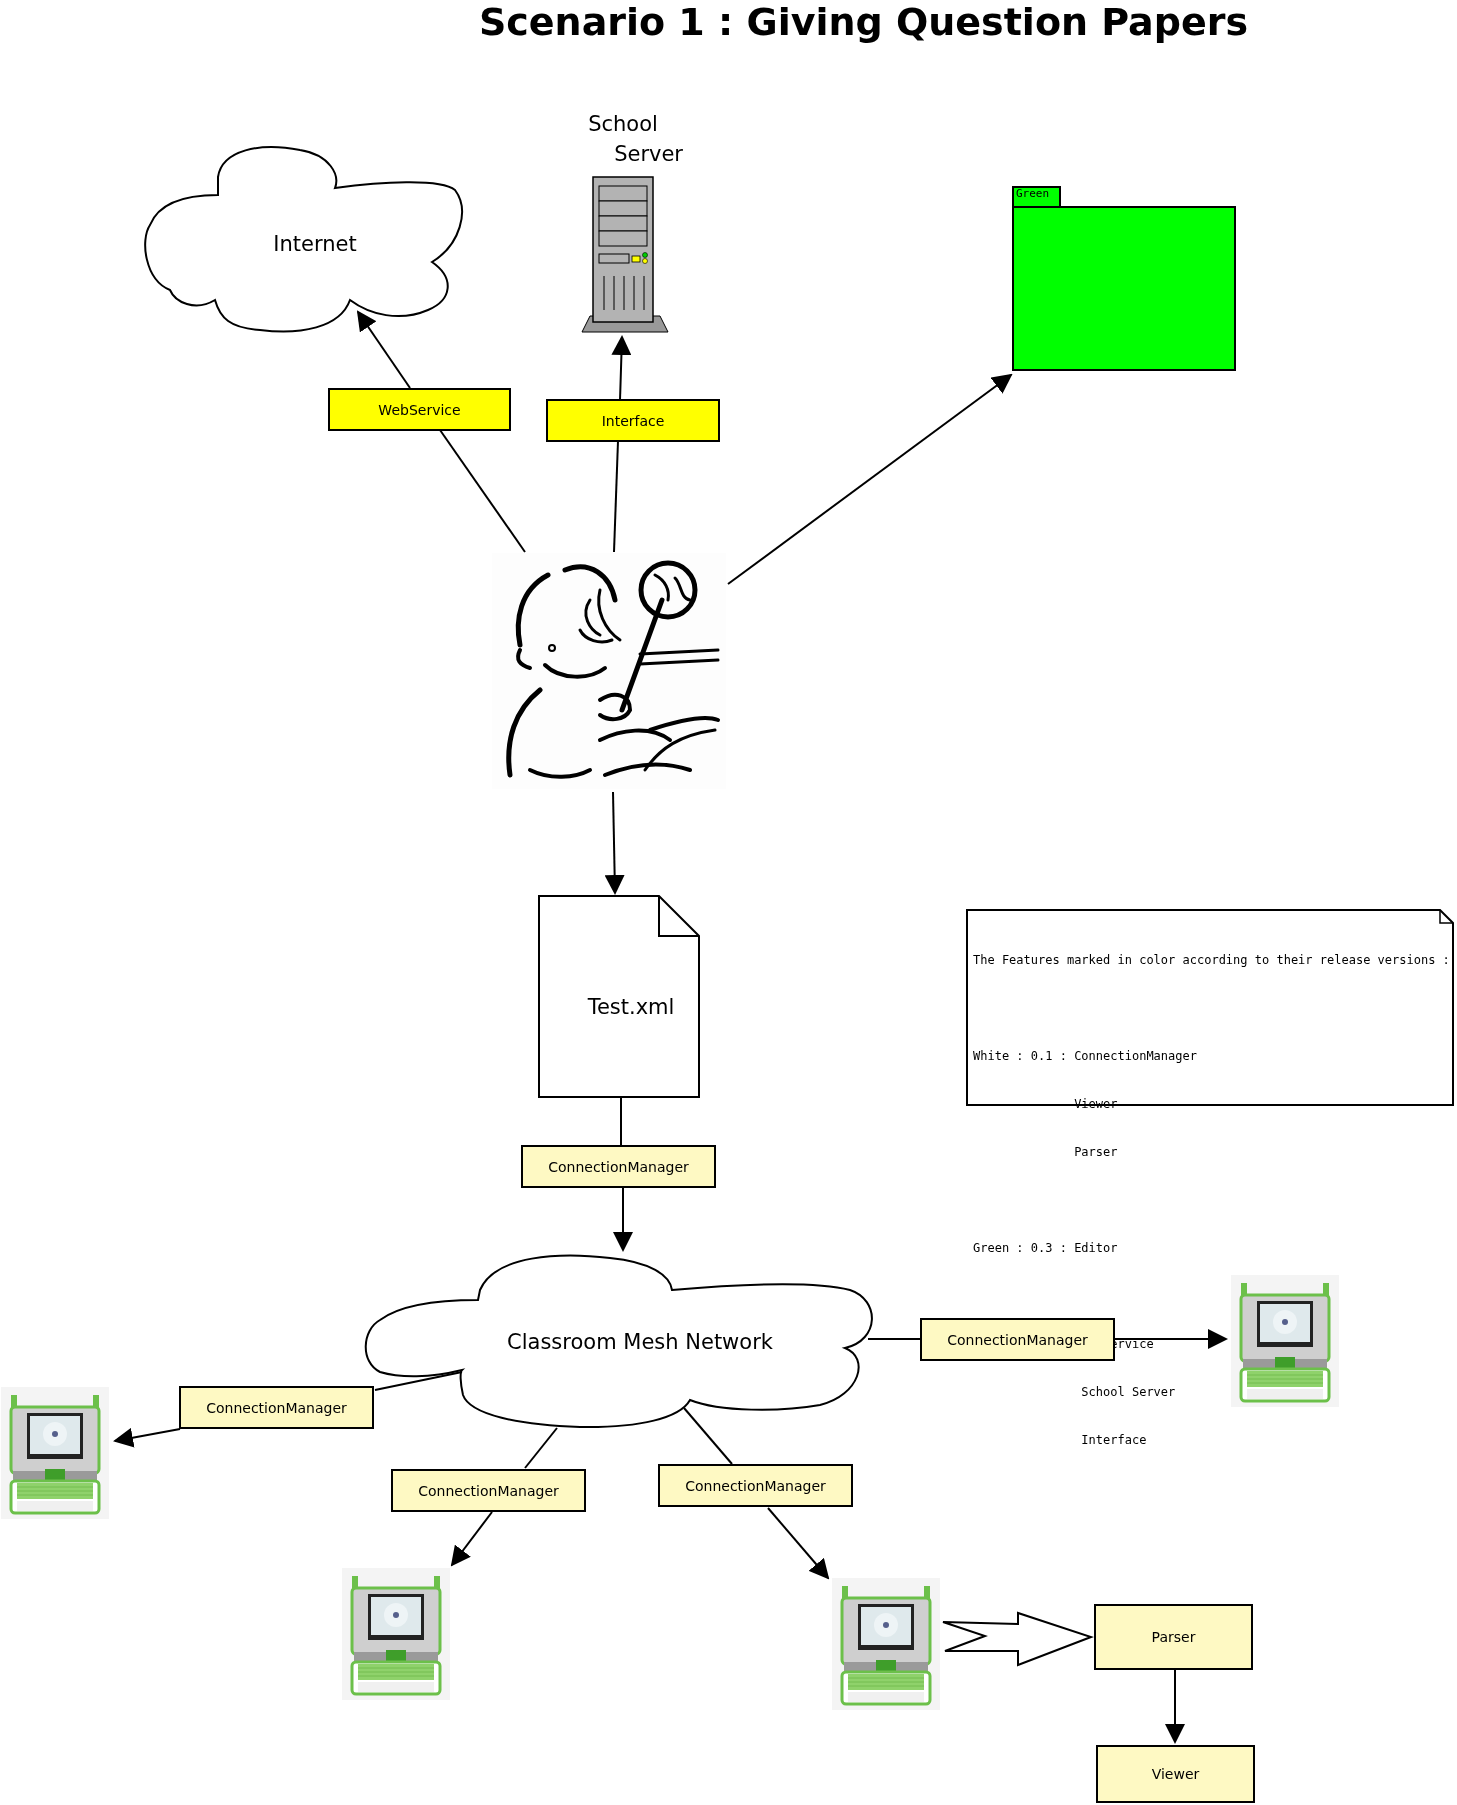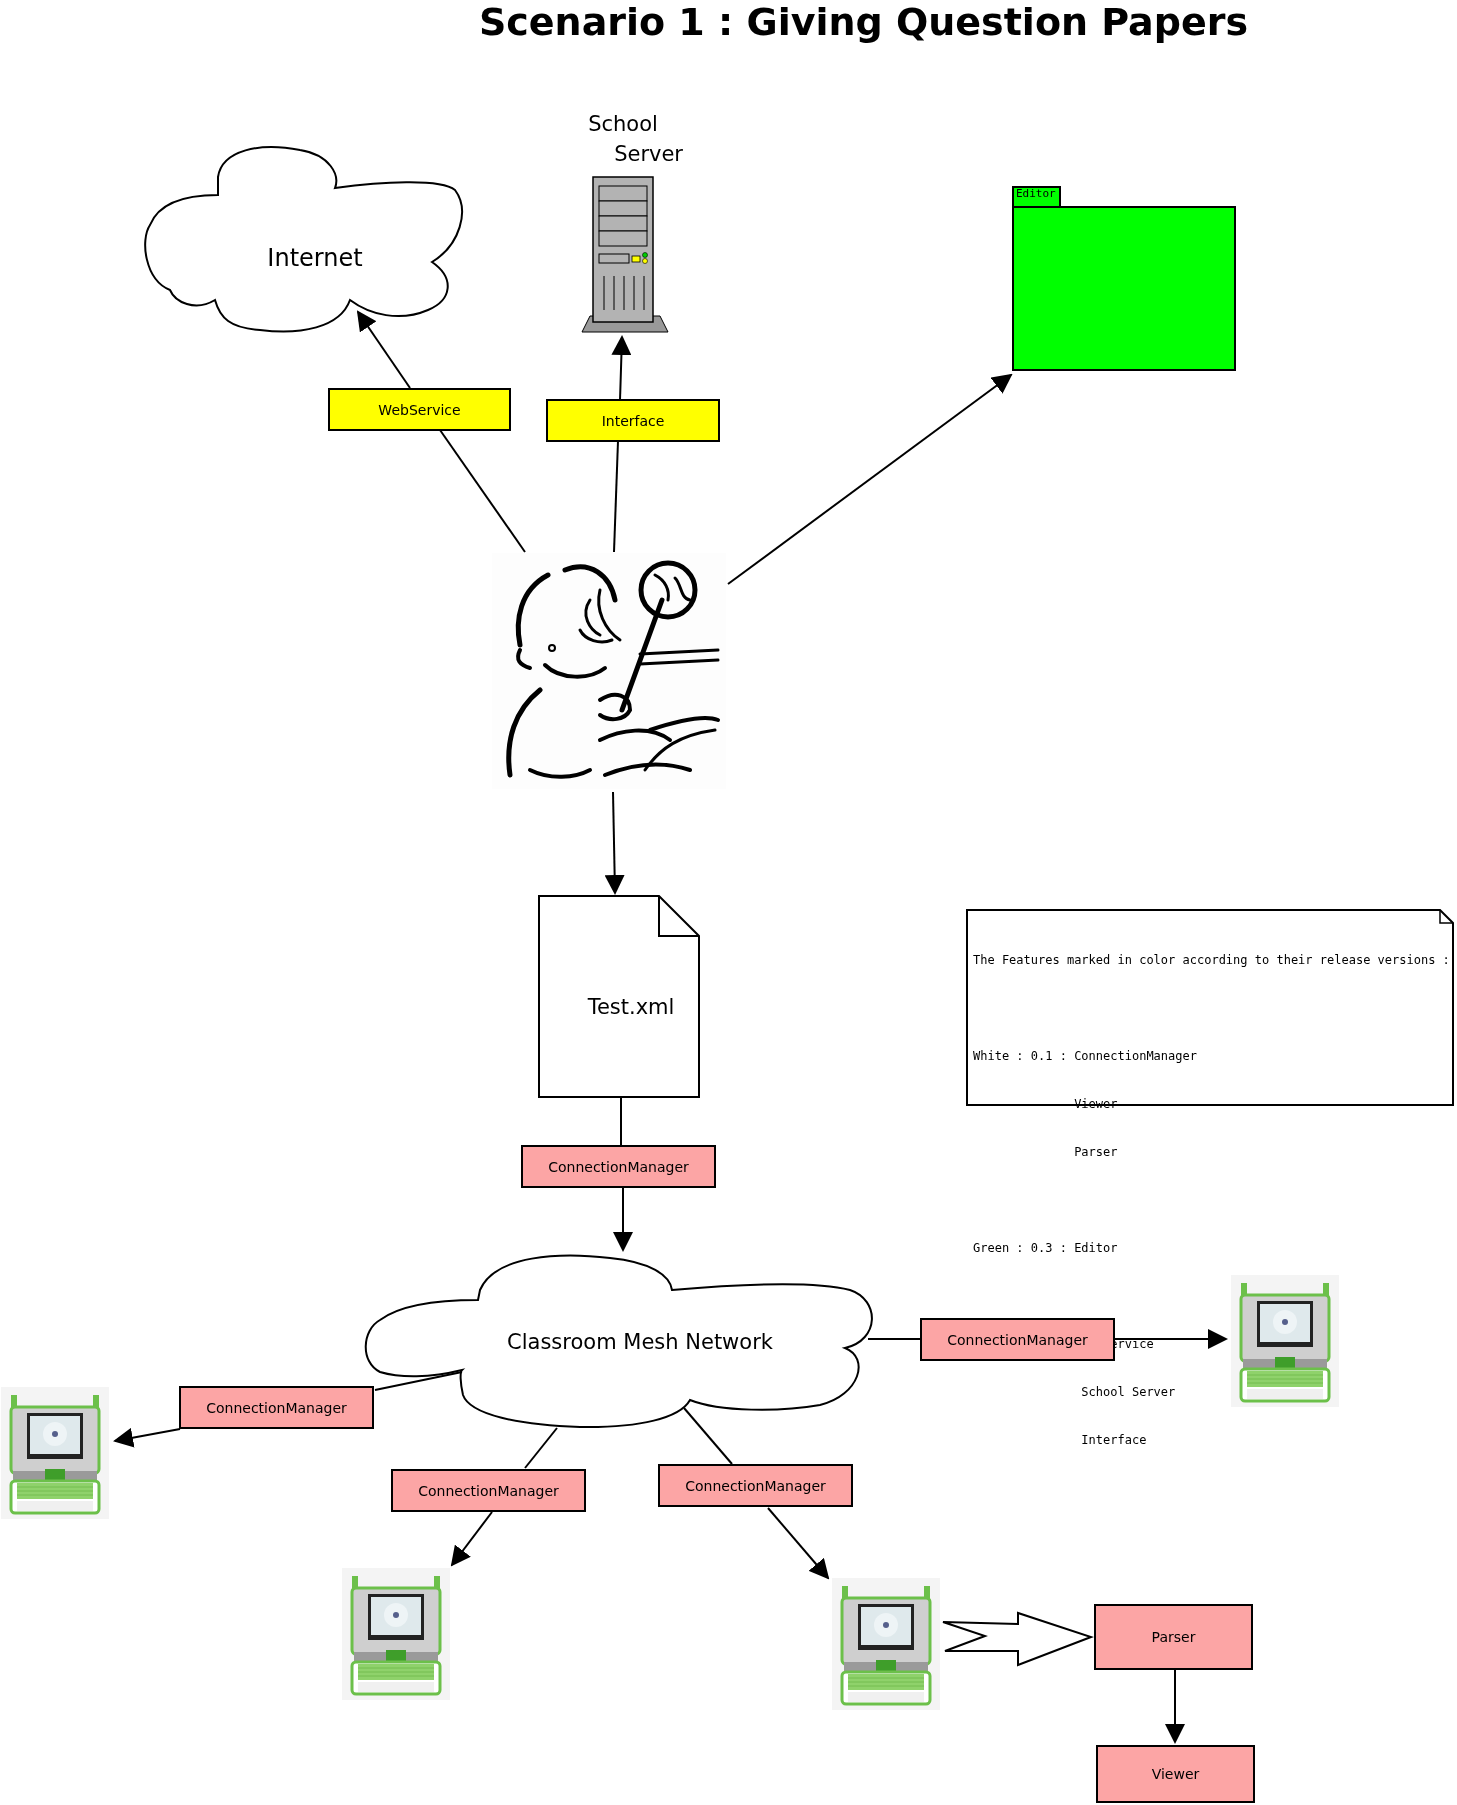--- a/index.html
+++ b/index.html
@@ -1,20 +1,20 @@
 <!DOCTYPE html>
 <html><head>
 <meta charset="utf-8">
 <style>
   html, body { margin:0; padding:0; background:#ffffff; }
   body { width:1457px; height:1805px; position:relative; overflow:hidden; font-family:"DejaVu Sans", sans-serif; }
   #canvas { position:absolute; left:0; top:0; width:1457px; height:1805px; }
   .title { position:absolute; left:0; width:1740px; top:0; text-align:center; font-weight:bold; font-size:38px; color:#000; font-family:"DejaVu Sans", sans-serif; }
   .lbl { position:absolute; text-align:center; color:#000; font-family:"DejaVu Sans", sans-serif; }
-  .box { position:absolute; border:2px solid #000; box-sizing:border-box; display:flex; align-items:center; justify-content:center; font-size:14px; color:#000; background:#fca5a5; font-family:"DejaVu Sans", sans-serif; }
+  .box { position:absolute; border:2px solid #000; box-sizing:border-box; display:flex; align-items:center; justify-content:center; font-size:14px; color:#000; background:#fef9c3; font-family:"DejaVu Sans", sans-serif; }
   .box.yellow { background:#ffff00; }
   .note { position:absolute; left:966px; top:908px; width:487px; height:196px; box-sizing:border-box; font-family:"DejaVu Sans Mono", monospace; font-size:12px; line-height:16px; color:#000; padding:12px 0 0 7px; white-space:pre; }
   .note-line { display:block; height:16px; }
   .editor-tab { position:absolute; left:1013px; top:187px; width:47px; height:21px; font-family:"DejaVu Sans Mono", monospace; font-size:11px; color:#000; padding:0 0 0 3px; box-sizing:border-box; line-height:13px; }
 </style>
 </head>
 <body>
 
 <svg id="canvas" xmlns="http://www.w3.org/2000/svg" width="1457" height="1805" viewBox="0 0 1457 1805">
   <defs>
@@ -127,26 +127,26 @@
   <path d="M943,1622 L985,1636 L945,1651 L1018,1651 L1018,1665 L1091,1637 L1018,1613 L1018,1624 Z" fill="#fff" stroke="#000" stroke-width="2"></path>
 
   <use href="#laptop" x="1231" y="1275"></use>
   <use href="#laptop" x="1" y="1387"></use>
   <use href="#laptop" x="342" y="1568"></use>
   <use href="#laptop" x="832" y="1578"></use>
 </svg>
 
 <div class="title" style="left:0;width:1727px;top:0;">Scenario 1 : Giving Question Papers</div>
 
-<div class="lbl" style="left:230px;top:244px;width:170px;font-size:24px;">Internet</div>
+<div class="lbl" style="left:230px;top:232px;width:170px;font-size:21px;">Internet</div>
 
 <div class="lbl" style="left:563px;top:112px;width:120px;font-size:21px;">School</div>
 <div class="lbl" style="left:563px;top:142px;width:120px;font-size:21px;text-align:right;">Server</div>
 
-<div class="editor-tab">Editor</div>
+<div class="editor-tab">Green</div>
 
 <div class="box yellow" style="left:328px;top:388px;width:183px;height:43px;">
   <span>WebService</span>
 </div>
 <div class="box yellow" style="left:546px;top:399px;width:174px;height:43px;">
   <span>Interface</span>
 </div>
 
 <div class="lbl" style="left:539px;top:995px;width:184px;font-size:21px;">Test.xml</div>
 

